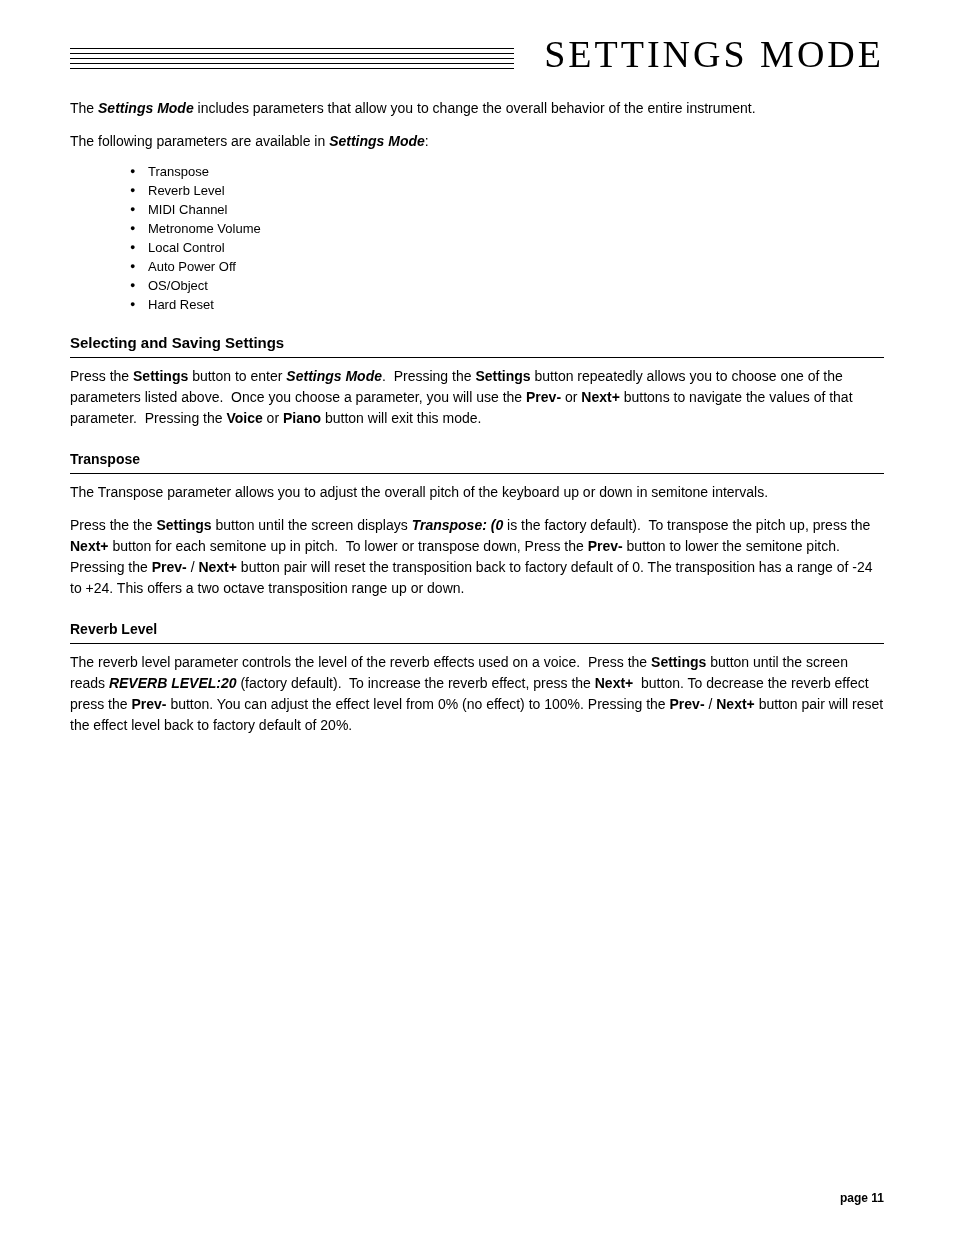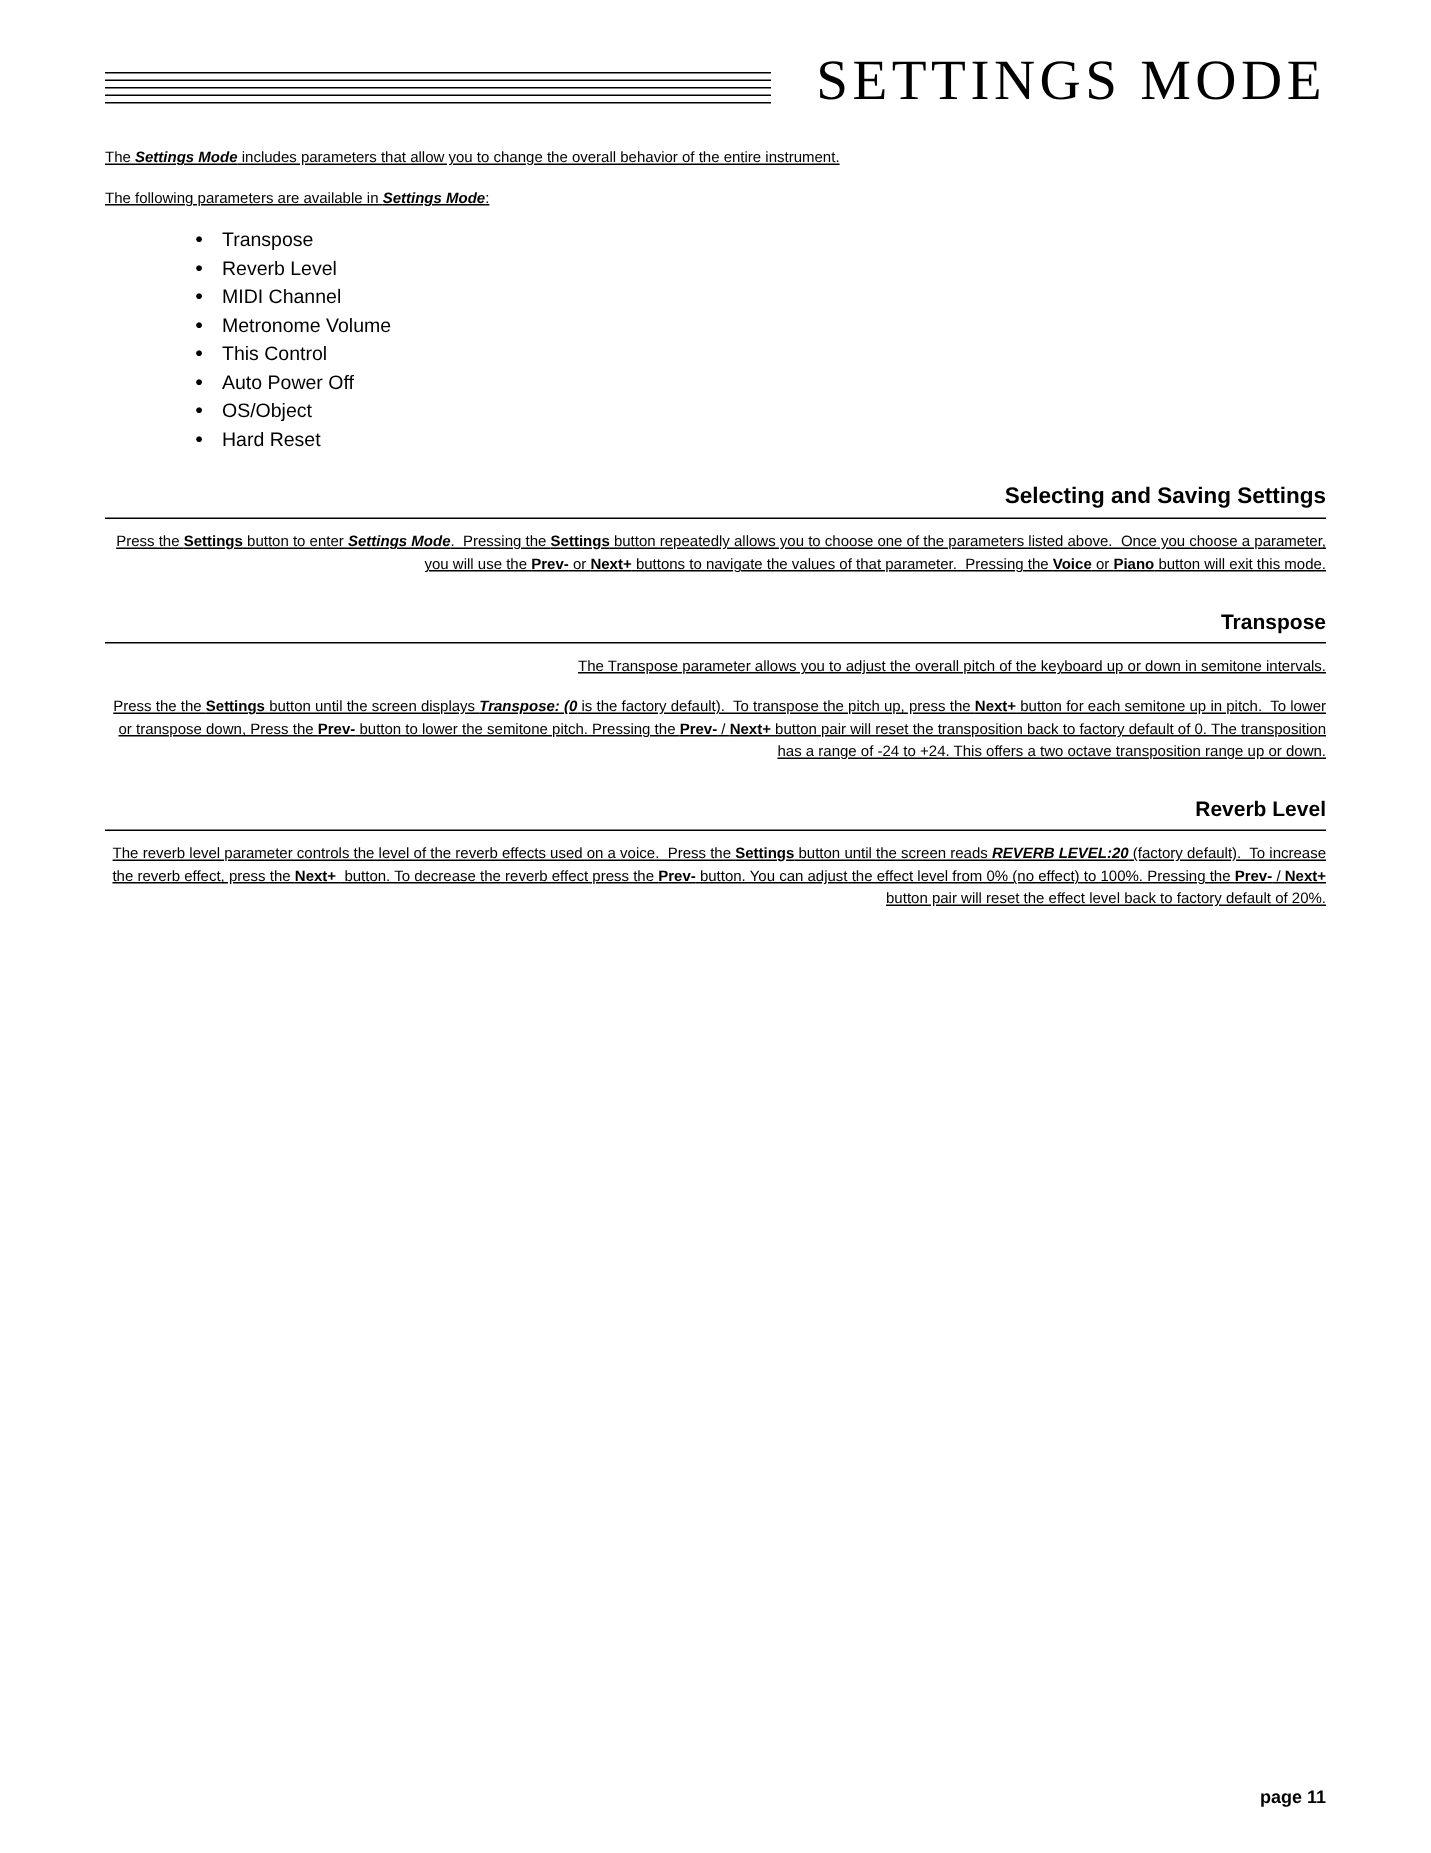--- a/index.html
+++ b/index.html
@@ -52,24 +52,23 @@
       font-weight: normal;
       letter-spacing: 3px;
       text-transform: uppercase;
       white-space: nowrap;
       padding-top: 2px;
       font-variant: small-caps;
     }
 
     
     .body-text {
-      font-size: 10px;
+      font-size: 14px;
       line-height: 1.5;
       margin-bottom: 12px;
-      text-decoration: underline;
     }
 
     .bullet-list {
       margin: 10px 0 10px 60px;
       list-style: none;
     }
 
     .bullet-list li {
       position: relative;
       padding-left: 18px;
@@ -117,21 +116,20 @@
     .page-number {
       position: absolute;
       bottom: 30px;
       right: 70px;
       font-size: 12px;
       font-weight: bold;
     }
 
     .section-block {
       margin-bottom: 8px;
-      text-align: right;
     }
   </style>
 </head>
 <body>
 
 <div class="page">
 
   <div class="header">
     <div class="header-lines">
       <div class="line"></div>
@@ -149,21 +147,21 @@
 
   <p class="body-text">
     The following parameters are available in <strong><em>Settings Mode</em></strong>:
   </p>
 
   <ul class="bullet-list">
     <li>Transpose</li>
     <li>Reverb Level</li>
     <li>MIDI Channel</li>
     <li>Metronome Volume</li>
-    <li>This Control</li>
+    <li>Local Control</li>
     <li>Auto Power Off</li>
     <li>OS/Object</li>
     <li>Hard Reset</li>
   </ul>
 
   <div class="section-block">
     <h2 class="section-heading">Selecting and Saving Settings</h2>
     <p class="body-text">
       Press the <strong>Settings</strong> button to enter <strong><em>Settings Mode</em></strong>.&nbsp; Pressing the <strong>Settings</strong> button repeatedly allows you to choose one of the parameters listed above.&nbsp; Once you choose a parameter, you will use the <strong>Prev-</strong> or <strong>Next+</strong> buttons to navigate the values of that parameter.&nbsp; Pressing the <strong>Voice</strong> or <strong>Piano</strong> button will exit this mode.
     </p>

